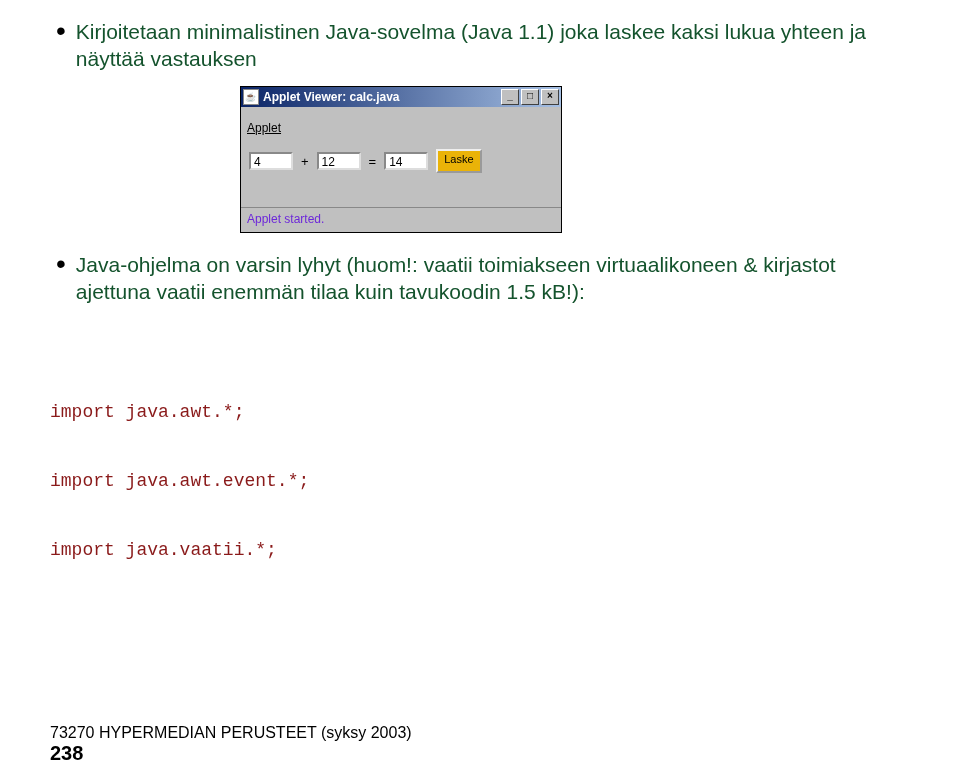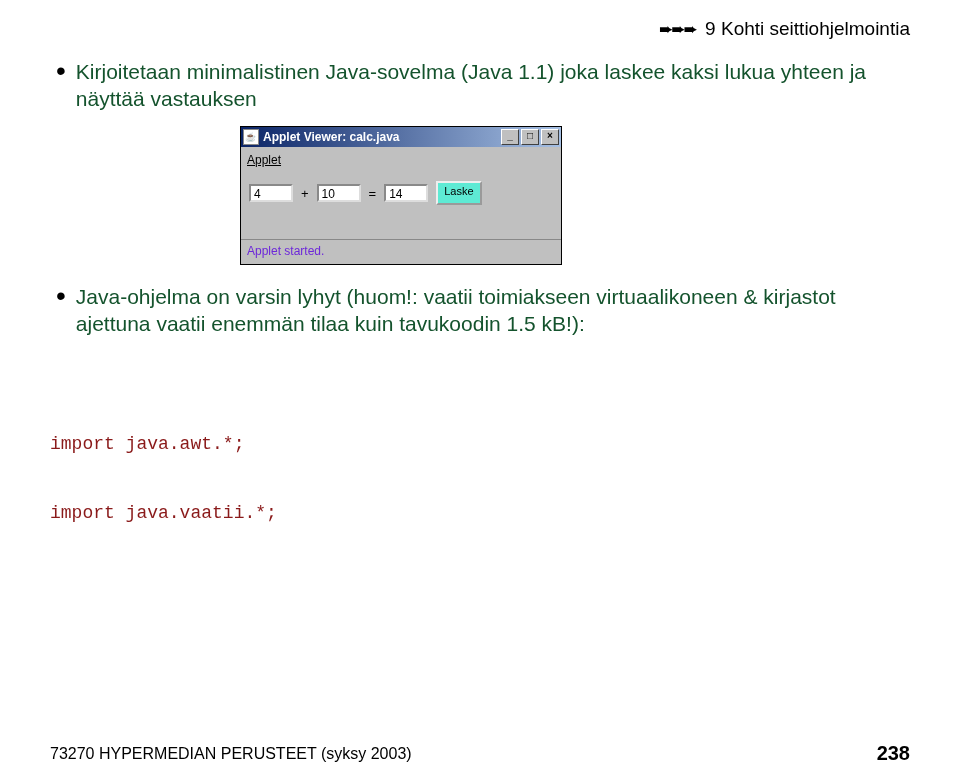--- a/index.html
+++ b/index.html
@@ -95,21 +95,21 @@
     border-bottom-color: #404040;
     margin-left: 2px;
     font-size: 10px;
     line-height: 12px;
     text-align: center;
     color: #000;
     font-weight: bold;
     font-family: Arial;
   }
   .menubar {
-    padding: 6px 6px 0 6px;
+    padding: 14px 6px 0 6px;
     font-size: 12px;
     color: #000;
   }
   .menubar span { text-decoration: underline; }
   .applet-body {
     padding: 14px 8px 8px 8px;
     display: flex;
     align-items: center;
     gap: 8px;
   }
@@ -123,21 +123,21 @@
     box-sizing: border-box;
     color: #000;
   }
   .op {
     font-size: 13px;
     color: #000;
   }
   .laske-btn {
     height: 20px;
     padding: 0 6px;
-    background: #5eead4;
+    background: #eab308;
     border: 2px outset #eee;
     font-size: 11px;
     color: #000;
     line-height: 16px;
   }
   .statusbar {
     border-top: 1px solid #888;
     padding: 4px 6px 6px 6px;
     font-size: 12px;
     color: #6d28d9;
@@ -152,38 +152,35 @@
     white-space: pre;
   }
   .code-block { margin-bottom: 18px; }
   .footer {
     position: absolute;
     bottom: 14px;
     left: 50px;
     right: 50px;
     display: flex;
     justify-content: space-between;
-    align-items: center;
+    align-items: flex-start;
     font-size: 16px;
     color: #000;
+    flex-direction: column;
   }
   .footer .pagenum {
     font-size: 20px;
     font-weight: bold;
   }
 </style>
 </head>
 <body>
 
 <div class="page">
 
-  <div class="crumb">
-    <span class="arrow-icon">➨➨➨</span>
-    <span>9 Kohti seittiohjelmointia</span>
-  </div>
 
 
   <div class="bullet-row">
     <div class="bullet-dot">•</div>
     <div class="bullet-text">Kirjoitetaan minimalistinen Java-sovelma (Java 1.1) joka laskee kaksi lukua yhteen ja näyttää vastauksen</div>
   </div>
 
   <div class="applet-wrap">
     <div class="applet-window">
       <div class="titlebar">
@@ -193,37 +190,38 @@
         <span class="tbtn">_</span>
         <span class="tbtn">□</span>
         <span class="tbtn">×</span>
       </div>
       <div class="menubar">
         <span>Applet</span>
       </div>
       <div class="applet-body">
         <div class="tf">4</div>
         <div class="op">+</div>
-        <div class="tf">10</div>
+        <div class="tf">12</div>
         <div class="op">=</div>
         <div class="tf">14</div>
         <div class="laske-btn">Laske</div>
       </div>
       <div class="statusbar">Applet started.</div>
     </div>
   </div>
 
   <div class="bullet-row">
     <div class="bullet-dot">•</div>
     <div class="bullet-text">Java-ohjelma on varsin lyhyt (huom!: vaatii toimiakseen virtuaalikoneen &amp; kirjastot ajettuna vaatii enemmän tilaa kuin tavukoodin 1.5 kB!):</div>
   </div>
 
   <div class="code">
     <div class="code-block">
       <div>import java.awt.*;</div>
+      <div>import java.awt.event.*;</div>
       <div>import java.vaatii.*;</div>
     </div>
     <div class="code-block">
       
     </div>
     
   </div>
 
   <div class="footer">
     <span>73270 HYPERMEDIAN PERUSTEET (syksy 2003)</span>

